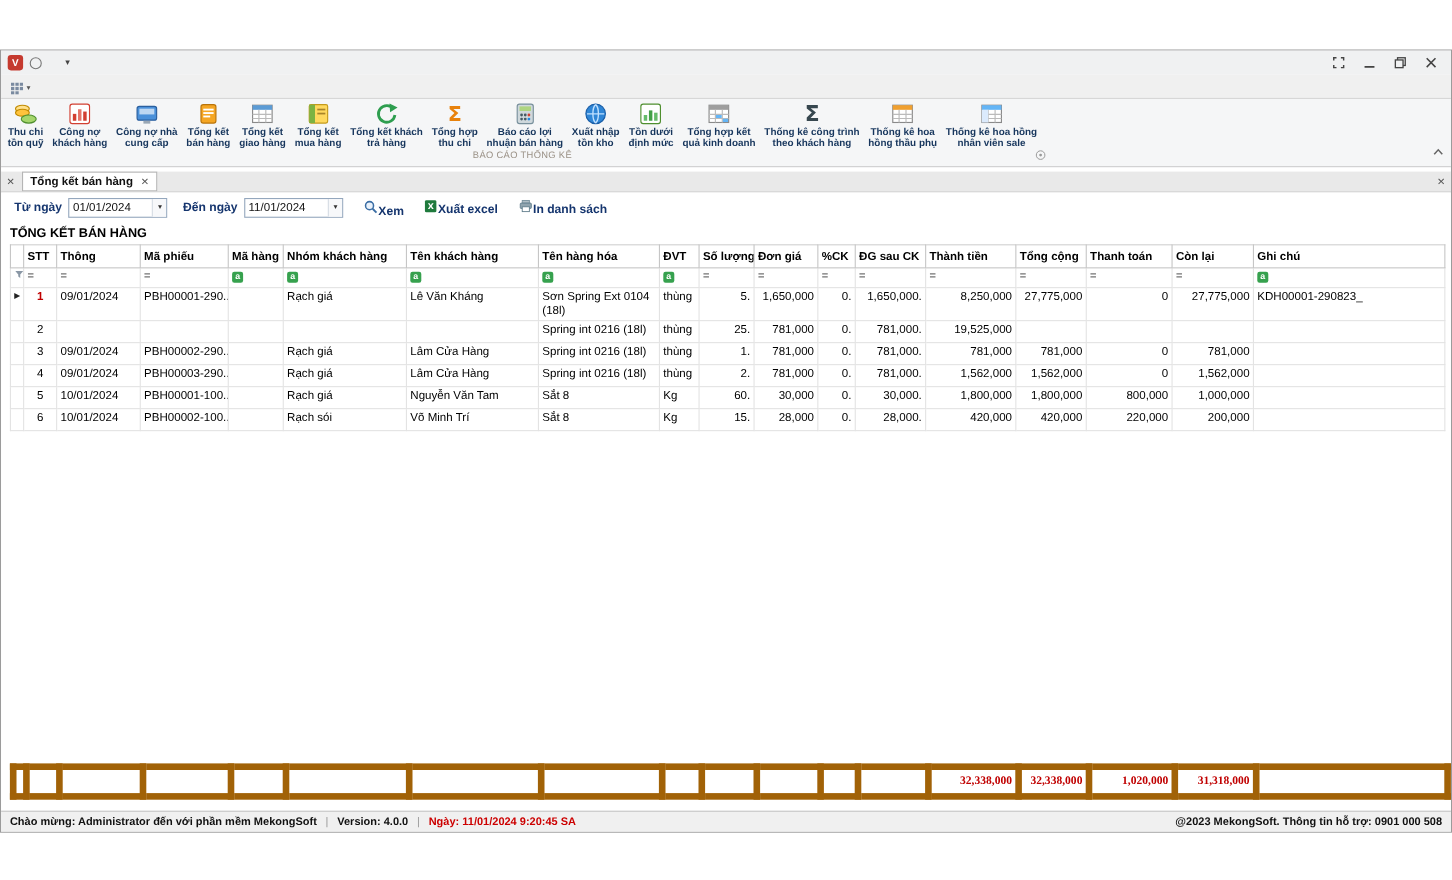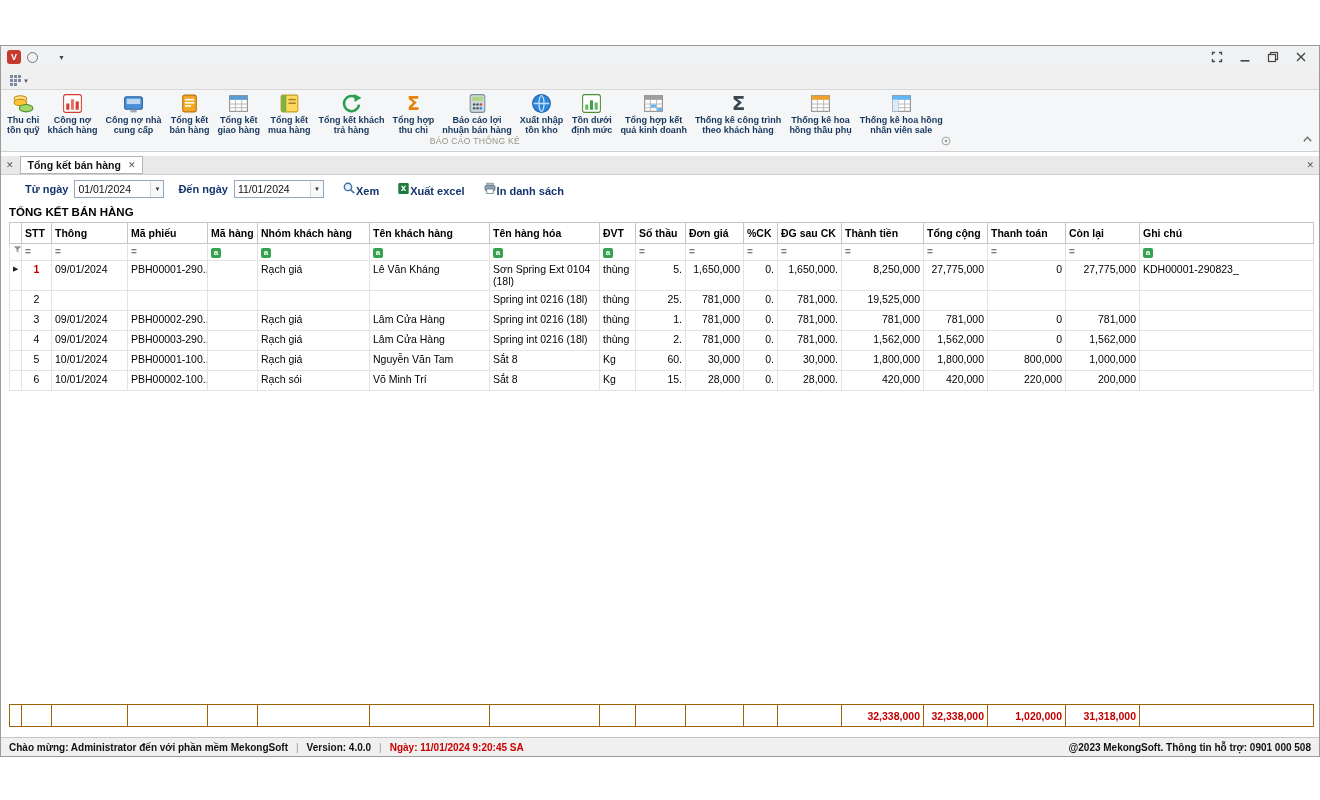--- a/index.html
+++ b/index.html
@@ -37,41 +37,41 @@
   .ribbon-collapse{position:absolute;right:6px;bottom:5px;cursor:pointer;}
   .gap4{height:4px;background:#fff;flex:0 0 4px;}
   
   .doctabs{height:18px;background:#e9e9e9;border-bottom:1px solid #d0d0d0;display:flex;align-items:center;padding:0 5px;gap:6px;flex:0 0 18px;}
   .x-small{color:#555;font-size:9px;font-weight:bold;cursor:pointer;line-height:1;}
   .doc-tab{height:16px;background:#fff;border:1px solid #b5b5b5;display:flex;align-items:center;padding:0 7px;gap:7px;
            font-weight:bold;font-size:10.5px;color:#111;cursor:pointer;}
   .doc-close-right{margin-left:auto;}
   
   .main{display:flex;flex-direction:column;flex:1;min-height:0;background:#fff;}
-  .filterbar{height:24px;display:flex;align-items:center;padding:2px 0 0 24px;gap:6px;flex:0 0 24px;}
+  .filterbar{height:24px;display:flex;align-items:center;padding:2px 0 0 12px;gap:6px;flex:0 0 24px;}
   .flabel{font-weight:bold;color:#15356e;font-size:11px;}
   .datebox{display:flex;align-items:center;border:1px solid #94a7bd;height:18px;width:90px;background:#fff;box-sizing:border-box;}
   .datebox input{border:none;outline:none;width:70px;font-size:10.5px;padding-left:3px;font-family:inherit;color:#111;background:transparent;}
   .datebox .caret{width:15px;height:100%;display:flex;align-items:center;justify-content:center;font-size:6px;color:#333;
                   border-left:1px solid #d5dce4;background:#f7f8fa;cursor:pointer;}
   .toolbtn{display:flex;align-items:flex-end;gap:0;font-weight:bold;color:#15356e;font-size:11px;margin-left:12px;cursor:pointer;}
   .report-title{font-weight:bold;font-size:11.5px;color:#000;padding:5px 0 4px 8px;flex:0 0 auto;}
   .grid-area{flex:1;min-height:0;overflow:hidden;}
   table.grid,table.grid-footer{border-collapse:collapse;table-layout:fixed;width:1304px;margin-left:8px;font-size:10.5px;}
   .grid th{border:1px solid #c6c6c6;font-weight:bold;text-align:left;padding:2px 3px;height:16px;background:#fff;
            overflow:hidden;white-space:nowrap;}
   .grid td{border:1px solid #e3e3e3;padding:2px 3px;height:15px;vertical-align:top;overflow:hidden;line-height:12.5px;white-space:nowrap;}
   .grid td.wrap{white-space:normal;}
   .filter-row td{height:13px;padding:1px 3px;}
   .eq-ic{color:#777;font-size:10px;font-weight:bold;line-height:10px;}
   .txt-ic{display:inline-block;width:10px;height:10px;background:#36a14e;border-radius:2px;color:#fff;font-size:8px;
           line-height:10px;text-align:center;font-weight:bold;}
   .row-ind{text-align:center;font-size:7px;color:#222;padding:2px 0;}
   td.red{color:#c00000;font-weight:bold;}
-  .grid-footer td{border:1px solid #a16207;height:17px;padding:2px 3px;white-space:nowrap;overflow:hidden;}
+  .grid-footer td{border:6px solid #a16207;height:17px;padding:2px 3px;white-space:nowrap;overflow:hidden;font-family:Liberation Serif, serif;}
   .sumval{color:#c00000;font-weight:bold;}
   .spacer{height:10px;flex:0 0 10px;}
   
   .statusbar{height:18px;background:#f0f0f0;border-top:1px solid #c6c6c6;display:flex;align-items:center;
              font-size:10px;font-weight:bold;color:#111;padding:0 8px;gap:8px;flex:0 0 18px;}
   .sep{color:#999;font-weight:normal;}
   .status-date{color:#cc0000;}
   .status-right{margin-left:auto;}
 </style>
 </head>
@@ -414,21 +414,21 @@
             <tr>
               <th></th>
               <th>STT</th>
               <th>Thông</th>
               <th>Mã phiếu</th>
               <th>Mã hàng</th>
               <th>Nhóm khách hàng</th>
               <th>Tên khách hàng</th>
               <th>Tên hàng hóa</th>
               <th>ĐVT</th>
-              <th>Số thầu</th>
+              <th>Số lượng</th>
               <th>Đơn giá</th>
               <th>%CK</th>
               <th>ĐG sau CK</th>
               <th>Thành tiền</th>
               <th>Tổng cộng</th>
               <th>Thanh toán</th>
               <th>Còn lại</th>
               <th>Ghi chú</th>
             </tr>
             <tr class="filter-row">

